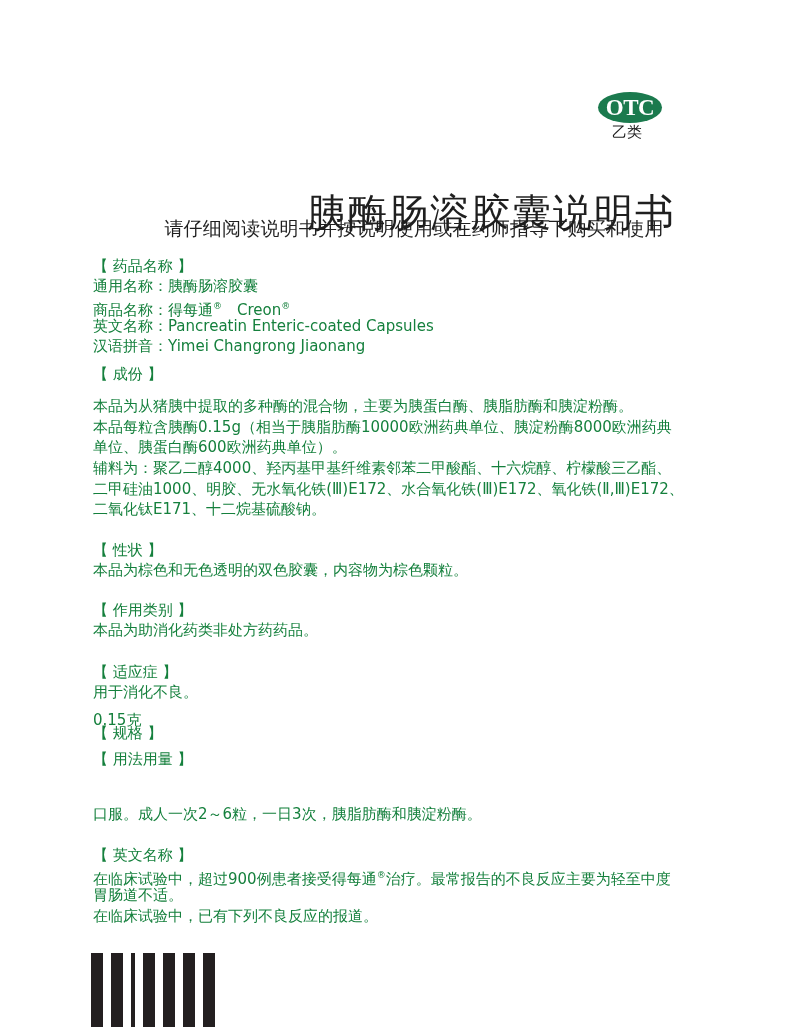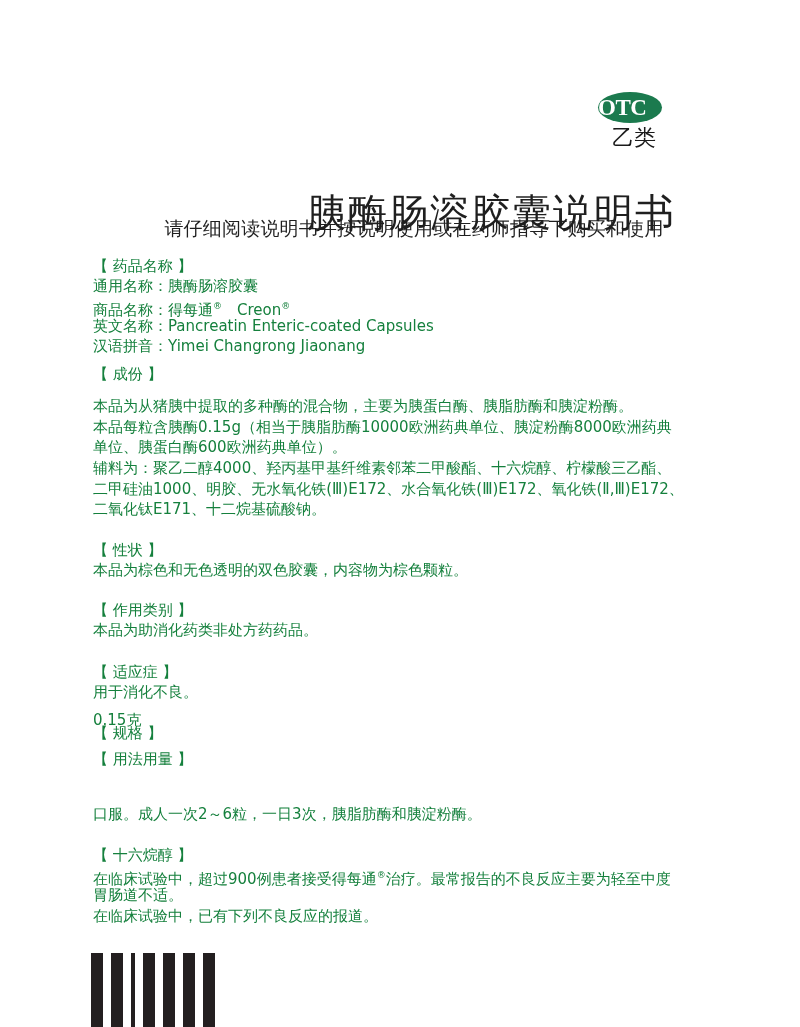--- a/index.html
+++ b/index.html
@@ -1,22 +1,22 @@
 <!DOCTYPE html>
 <html><head>
 <meta charset="utf-8">
 <style>
   html, body { margin:0; padding:0; background:#ffffff; }
   body { width:800px; height:1027px; position:relative; overflow:hidden;
          font-family:"DejaVu Sans","Liberation Sans",sans-serif; color:#1a1a1a; }
   .otc { position:absolute; left:598px; top:92px; width:64px; height:31px;
-         border-radius:50%; display:flex; align-items:center; justify-content:flex-start;
+         border-radius:50%; display:flex; align-items:center; justify-content:center;
          color:#fff; font-family:"Liberation Serif","DejaVu Serif",serif; font-weight:bold;
          font-size:23px; letter-spacing:-0.5px; }
-  .otc-class { position:absolute; left:612px; top:123px; font-size:22px; color:#1a1a1a; }
+  .otc-class { position:absolute; left:612px; top:123px; font-size:15px; color:#1a1a1a; }
   .title { position:absolute; left:0; width:676px; top:160px; text-align:right;
            font-size:39px; letter-spacing:2px; color:#1f1f1f; font-weight:normal; }
   .subtitle { position:absolute; left:0; width:828px; top:216px; text-align:center;
               font-size:19px; letter-spacing:0.2px; color:#1f1f1f; }
   .line { position:absolute; left:93px; font-size:15px; white-space:nowrap; line-height:20px; color:#15803d; }
   .heading { font-weight:normal; }
   sup.reg { font-size:9px; vertical-align:6px; }
   .barcode { position:absolute; top:953px; height:74px; background:#231f20; }
 </style>
 </head>
@@ -52,21 +52,21 @@
 
 <div class="line heading" style="top:662px">【 适应症 】</div>
 <div class="line" style="top:682px">用于消化不良。</div>
 
 <div class="line heading" style="top:723px">【 规格 】</div>
 <div class="line" style="top:710px">0.15克</div>
 
 <div class="line heading" style="top:749px">【 用法用量 】</div>
 <div class="line" style="top:804px">口服。成人一次2～6粒，一日3次，胰脂肪酶和胰淀粉酶。</div>
 
-<div class="line heading" style="top:845px">【 十六烷醇 】</div>
+<div class="line heading" style="top:845px">【 英文名称 】</div>
 <div class="line" style="top:865px">在临床试验中，超过900例患者接受得每通<sup class="reg">®</sup>治疗。最常报告的不良反应主要为轻至中度</div>
 <div class="line" style="top:885px">胃肠道不适。</div>
 <div class="line" style="top:906px">在临床试验中，已有下列不良反应的报道。</div>
 
 <div id="barcode">
     <div class="barcode" style="left: 91px; width: 12px;"></div>
     <div class="barcode" style="left: 111px; width: 12px;"></div>
     <div class="barcode" style="left: 131px; width: 4px;"></div>
     <div class="barcode" style="left: 143px; width: 12px;"></div>
     <div class="barcode" style="left: 163px; width: 12px;"></div>

